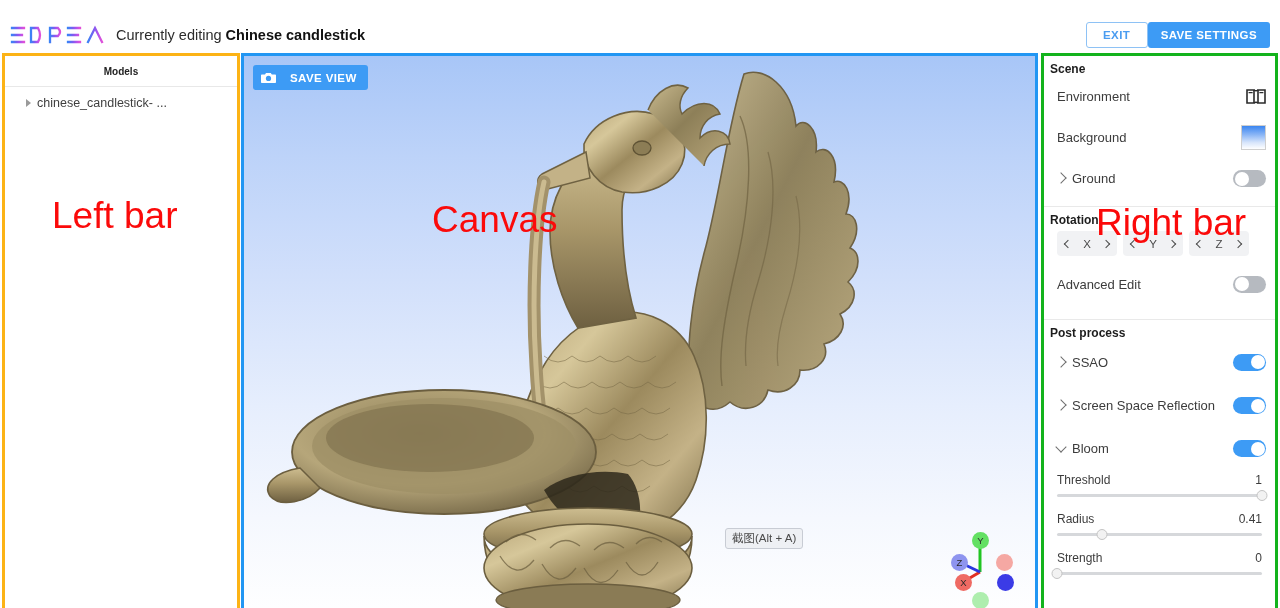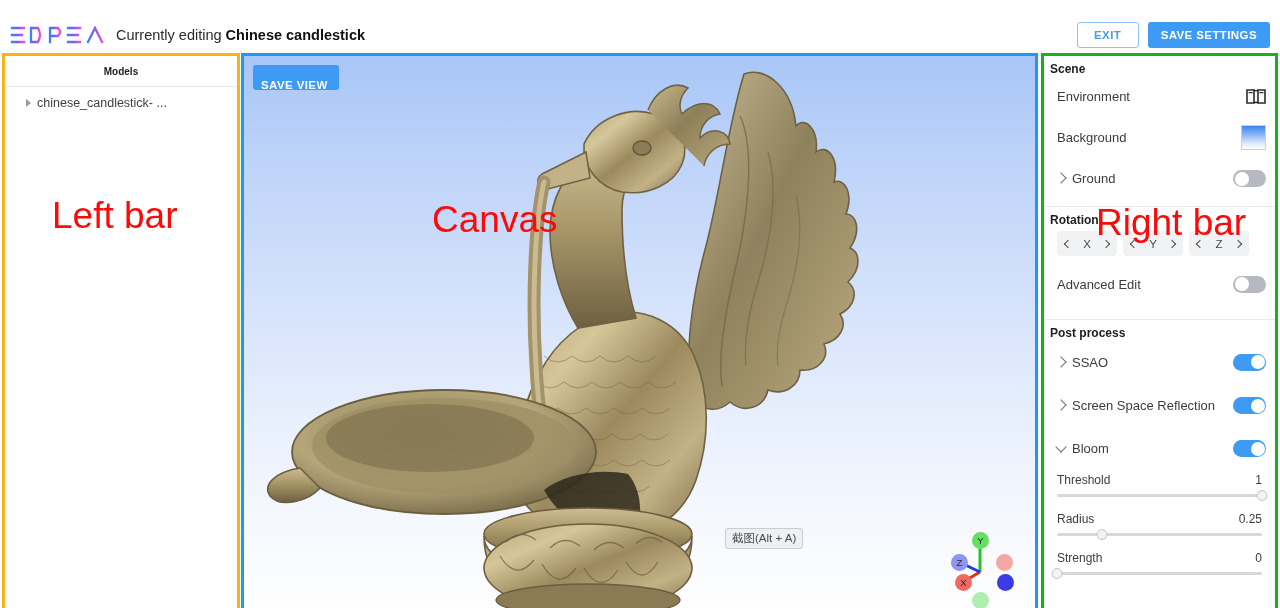--- a/index.html
+++ b/index.html
@@ -18,21 +18,21 @@
   }
   #logo {
     margin-left: 10px; display: flex; align-items: center; gap: 3px;
   }
   #logo svg { display: block; }
   #header-title {
     margin-left: 10px; font-size: 14.5px; color: #2b2b2b; white-space: nowrap;
   }
   #header-title b { font-weight: bold; color: #111; }
   #header-actions {
-    position: absolute; right: 10px; top: 5px; display: flex; gap: 9px; align-items: center;
+    position: absolute; right: 10px; top: 5px; display: flex; align-items: center;
   }
   .btn-exit {
     width: 62px; height: 26px; border: 1px solid #8ec2f5; border-radius: 3px;
     background: #fff; color: #4a9cf0; font-size: 11.5px; font-weight: bold;
     letter-spacing: .4px; cursor: pointer; display: flex; align-items: center;
     justify-content: center; font-family: "Liberation Sans", sans-serif;
   }
   .btn-save-settings {
     height: 26px; padding: 0 13px; border: none; border-radius: 3px;
     background: #3d9bf5; color: #fff; font-size: 11.5px; font-weight: bold;
@@ -77,21 +77,20 @@
   #canvas-bg {
     position: absolute; inset: 0;
     background: linear-gradient(180deg,#a8c6f7 0%, #bdd3f9 18%, #d2e0fb 40%, #e6eefd 62%, #f5f8fe 82%, #ffffff 100%);
   }
   #btn-save-view {
     position: absolute; left: 9px; top: 9px; height: 25px; padding: 0 11px 0 8px;
     background: #3d9bf5; color: #fff; border: none; border-radius: 3px;
     font-size: 11.5px; font-weight: bold; letter-spacing: .4px; cursor: pointer;
     display: flex; align-items: center; gap: 14px;
     font-family: "Liberation Sans", sans-serif;
-    flex-direction: column;
   }
   #tooltip-screenshot {
     position: absolute; left: 481px; top: 472px;
     background: #eef0f4; border: 1px solid #c8ccd4; border-radius: 3px;
     font-size: 11.5px; color: #4a4a4a; padding: 2px 6px;
   }
   
   #gizmo { position: absolute; right: 16px; bottom: 14px; width: 80px; height: 80px; }
   .ax-dot {
     position: absolute; width: 17px; height: 17px; border-radius: 50%;
@@ -426,21 +425,21 @@
       <div class="slider-head">
         <span>Threshold</span>
         <span>1</span>
       </div>
       <div class="slider-track">
         <span class="slider-knob" style="left:100%"></span>
       </div>
 
       <div class="slider-head">
         <span>Radius</span>
-        <span>0.25</span>
+        <span>0.41</span>
       </div>
       <div class="slider-track">
         <span class="slider-knob" style="left:22%"></span>
       </div>
 
       <div class="slider-head">
         <span>Strength</span>
         <span>0</span>
       </div>
       <div class="slider-track">

